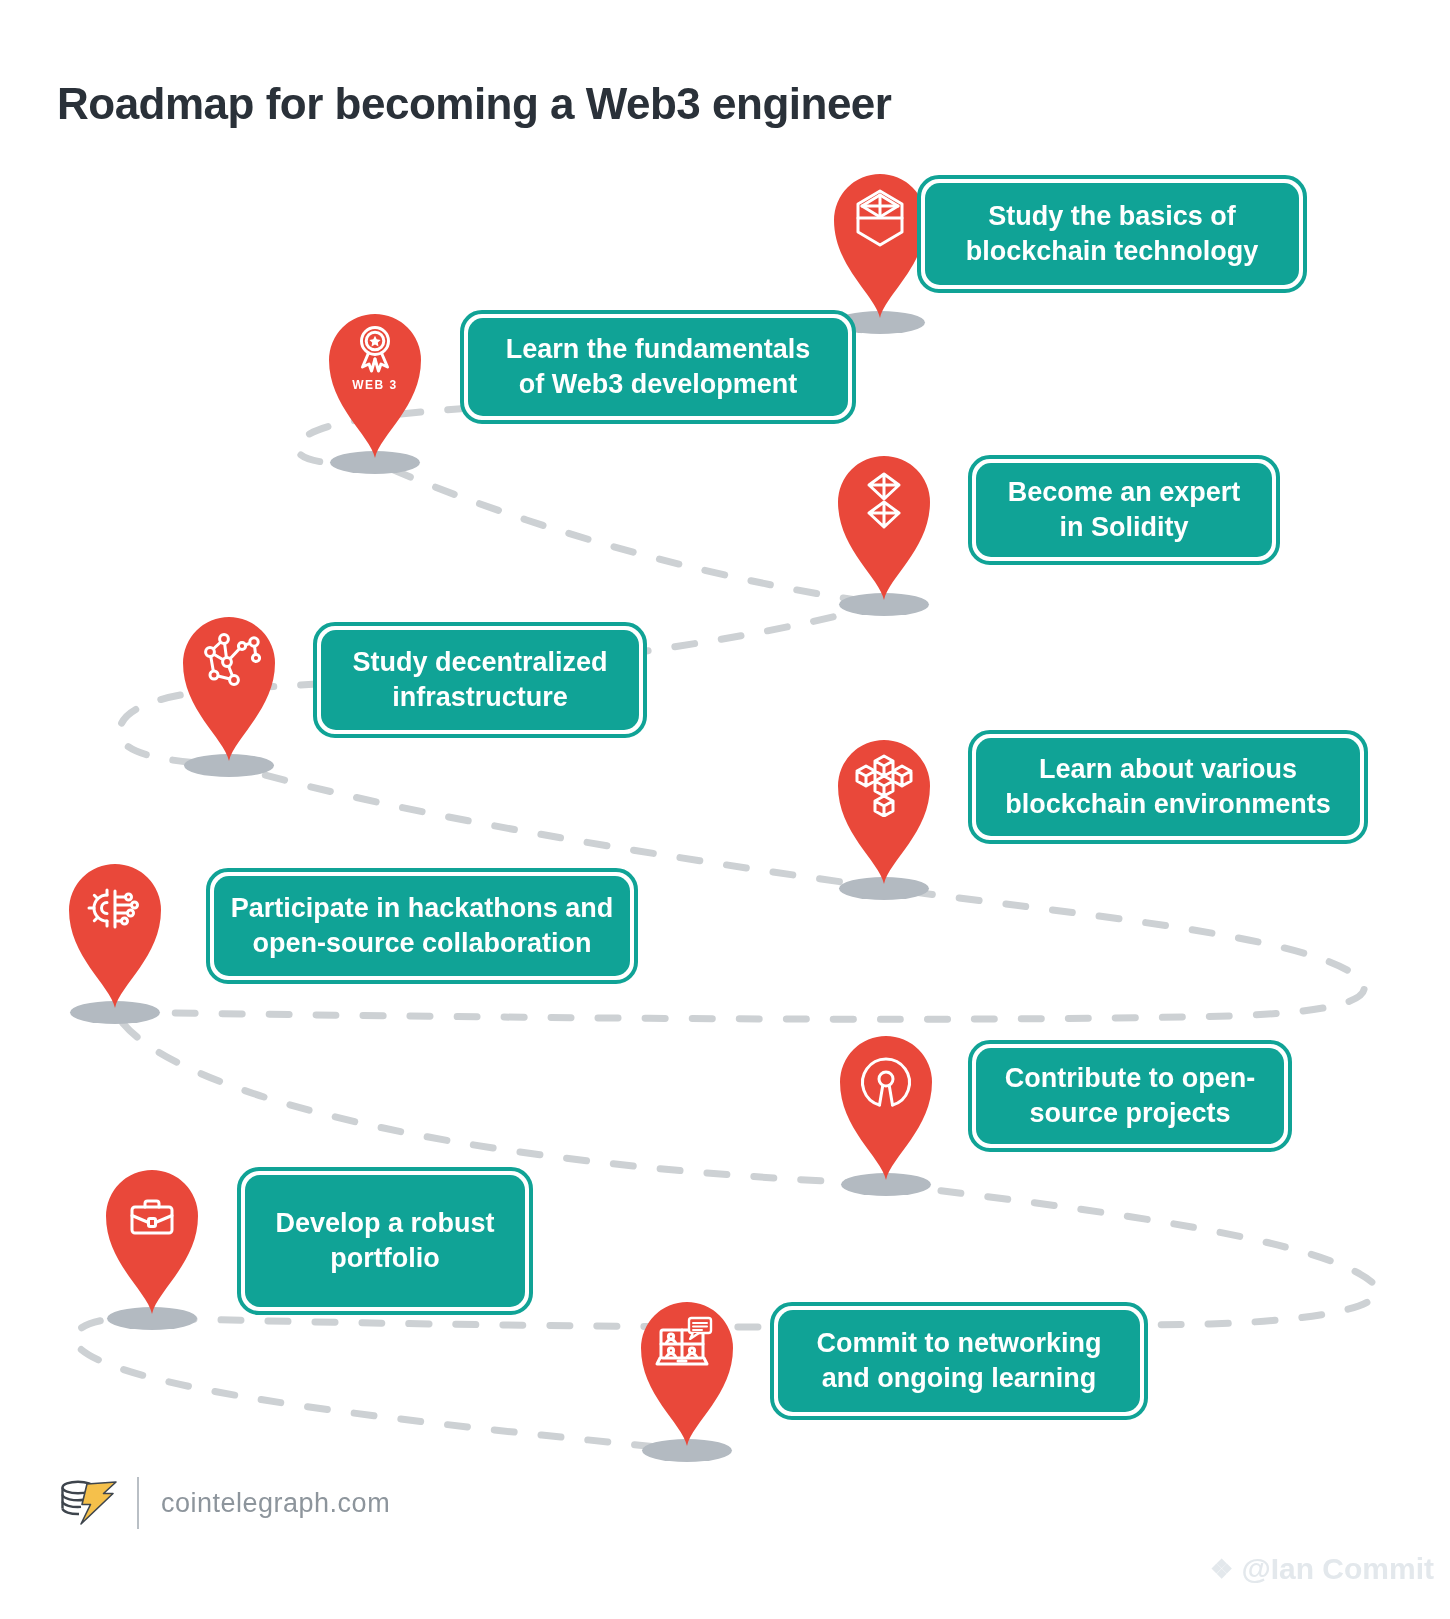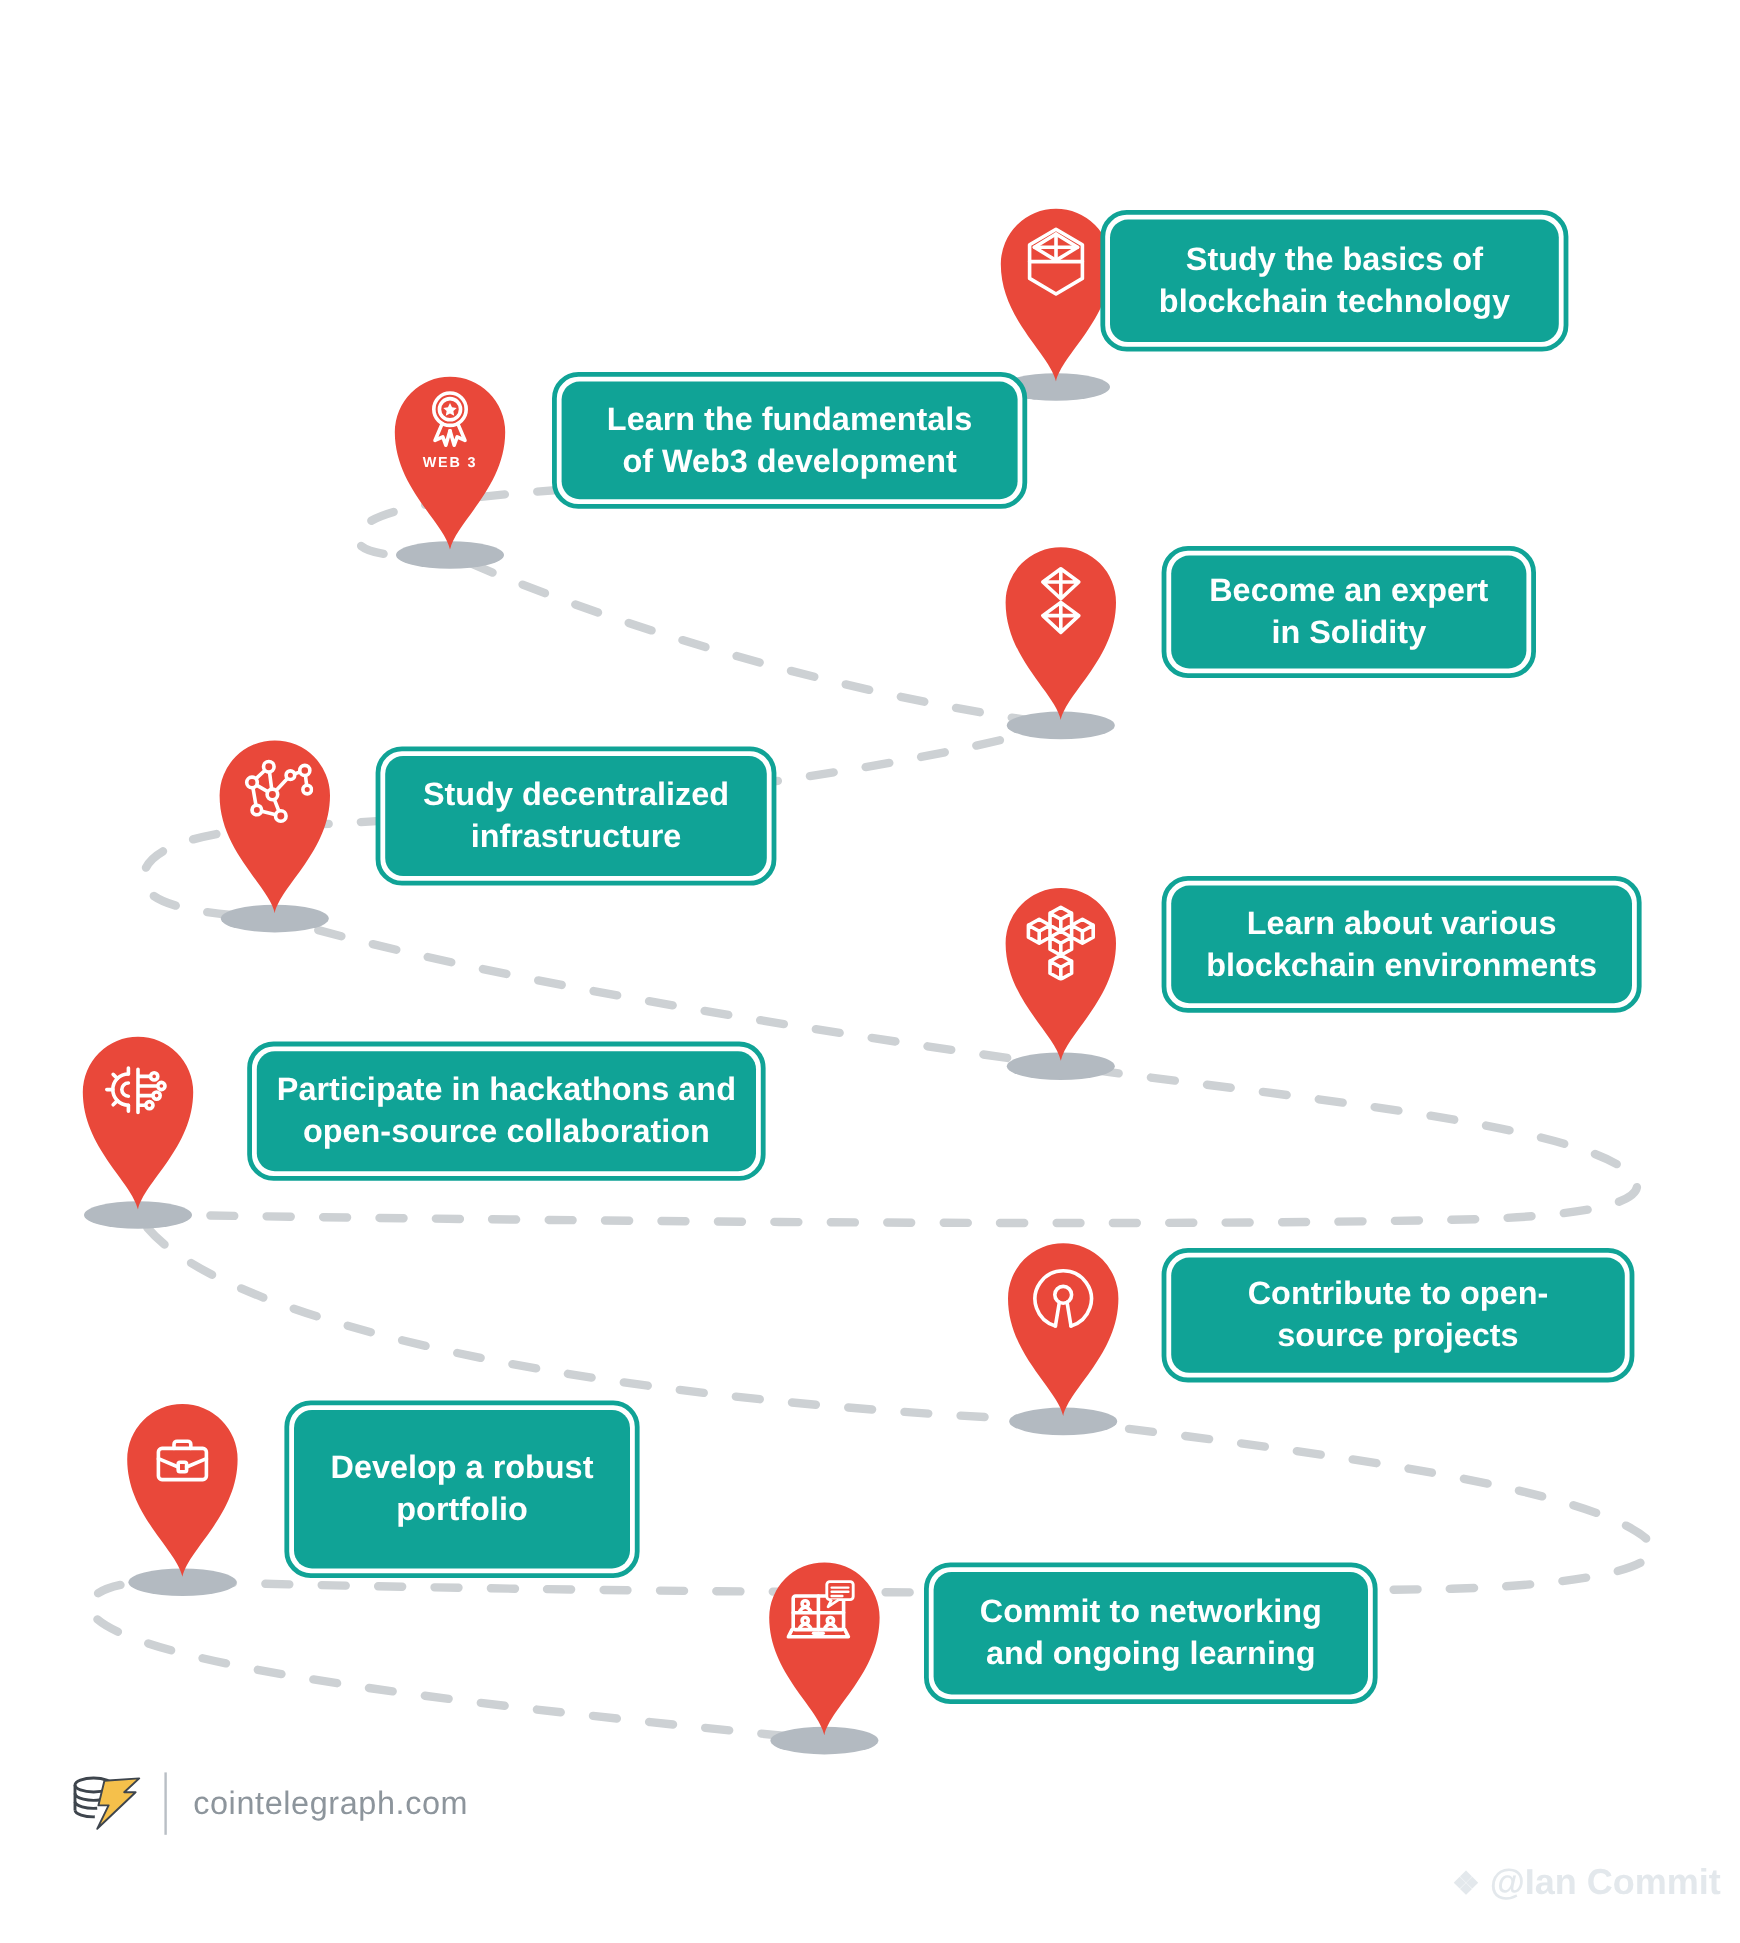--- a/index.html
+++ b/index.html
@@ -24,38 +24,39 @@
          border-radius:22px;padding:4px;display:flex;}
   .label .inner{flex:1;background:#10A396;border-radius:15px;display:flex;flex-direction:column;
                 justify-content:center;align-items:center;color:#ffffff;font-weight:bold;
                 font-size:27px;line-height:1.3;text-align:center;}
   .label-1{left:917px;top:175px;width:390px;height:118px}
   .label-2{left:460px;top:310px;width:396px;height:114px}
   .label-3{left:968px;top:455px;width:312px;height:110px}
   .label-4{left:313px;top:622px;width:334px;height:116px}
   .label-5{left:968px;top:730px;width:400px;height:114px}
   .label-6{left:206px;top:868px;width:432px;height:116px}
-  .label-7{left:968px;top:1040px;width:394px;height:112px}
+  .label-7{left:968px;top:1040px;width:324px;height:112px}
   .label-8{left:237px;top:1167px;width:296px;height:148px}
   .label-9{left:770px;top:1302px;width:378px;height:118px}
   
   .footer{position:absolute;left:57px;top:1474px;height:58px;display:flex;align-items:center;z-index:3;}
   .footer .divider{width:2px;height:52px;background:#B9BFC5;margin:0 22px 0 16px;}
   .footer .site{font-size:27px;color:#8D959C;letter-spacing:0.5px;}
   .watermark{position:absolute;right:16px;top:1552px;z-index:3;display:flex;align-items:center;gap:8px;
              color:#E3E8EC;font-size:30px;font-weight:bold;text-shadow:0 1px 0 #ffffff;}
   .watermark .wicon{font-size:26px;}
   
   .lineart{stroke:#ffffff;fill:none;stroke-width:3;stroke-linejoin:round;stroke-linecap:round;}
 </style>
 </head>
 <body>
 
 <div class="canvas">
 
+  <h1 class="title">Roadmap for becoming a Web3 engineer</h1>
 
   <svg class="road" width="1450" height="1619" viewBox="0 0 1450 1619">
     <path d="M 880 322
              C 740 382 560 402 470 408
              C 340 417 296 430 298 450
              C 299 461 330 466 375 462
              C 540 535 740 585 884 604
              C 700 655 420 680 245 688
              C 150 693 116 712 120 735
              C 123 755 168 762 229 765

